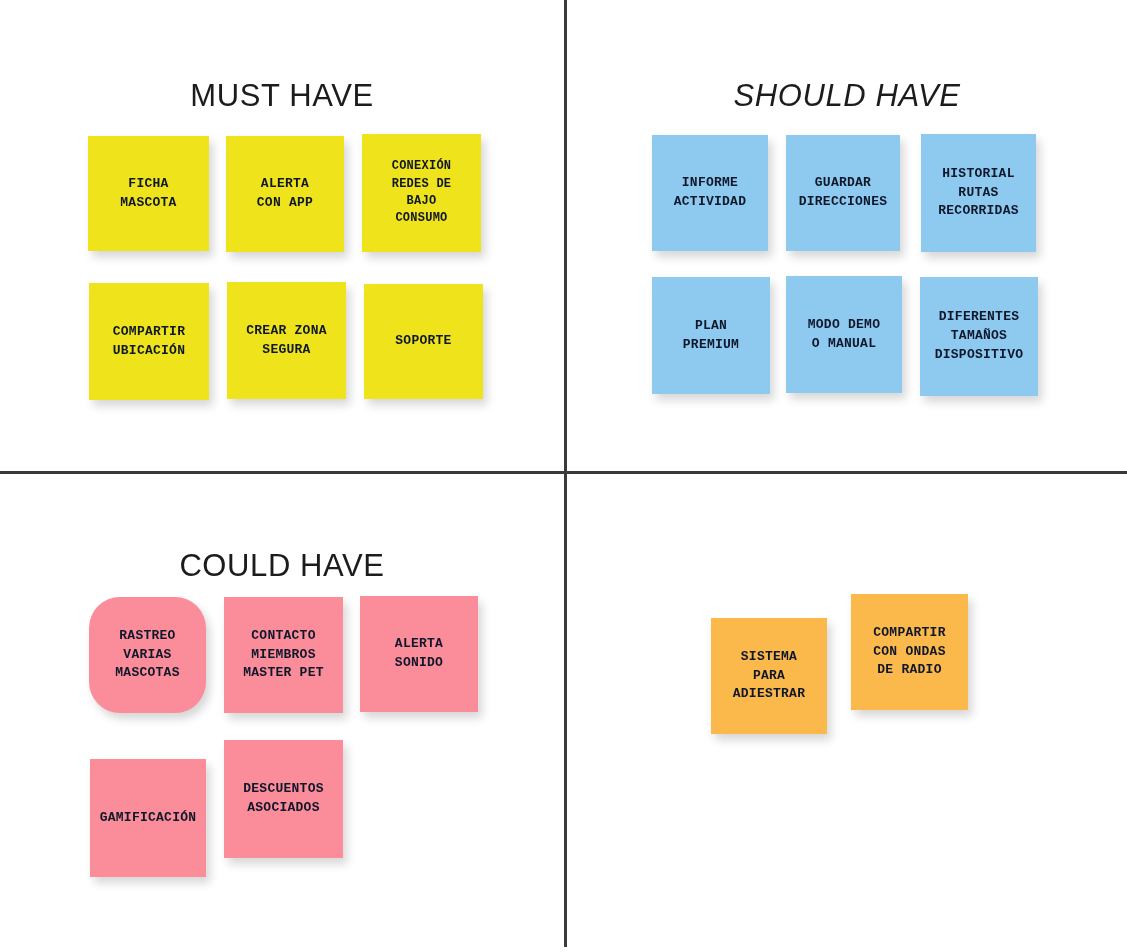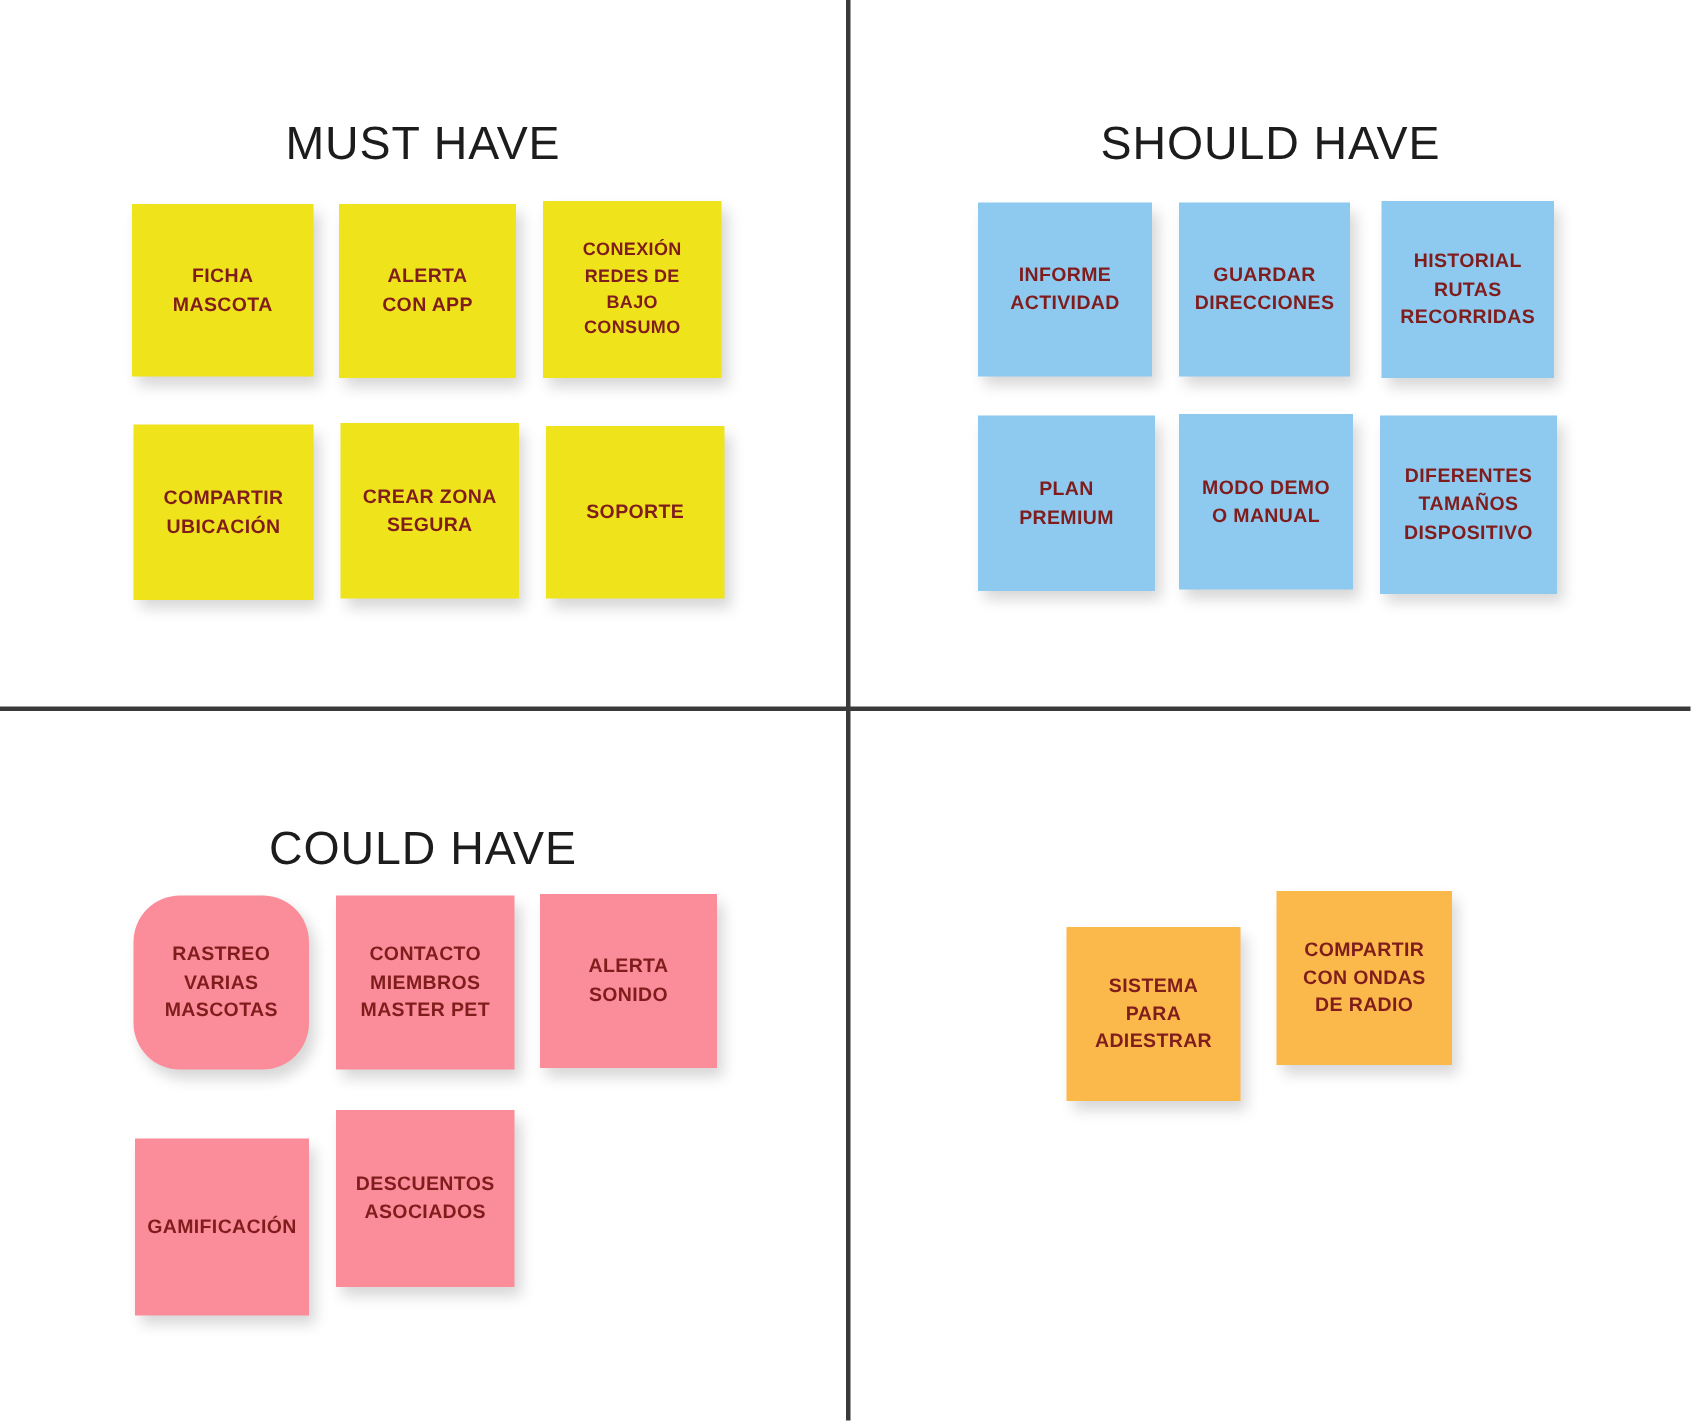--- a/index.html
+++ b/index.html
@@ -58,43 +58,43 @@
     text-align: center;
     font-family: "Liberation Sans", sans-serif;
     font-weight: 300;
     font-size: 31px;
     letter-spacing: 0.6px;
     color: #1c1c1c;
     white-space: nowrap;
     margin-top: 30px;
   }
   #quadrant-must   .quadrant-title { top: 48px; }
-  #quadrant-should .quadrant-title { top: 48px; }
+  #quadrant-should .quadrant-title { top: 48px; font-style: italic; }
   #quadrant-could  .quadrant-title { top: 44px; }
   #quadrant-wont   .quadrant-title { top: 44px; }
 
   
   .notes-layer {
     position: absolute;
     inset: 0;
   }
   .note {
     position: absolute;
     box-sizing: border-box;
     display: flex;
     align-items: center;
     justify-content: center;
     text-align: center;
     padding: 4px 6px;
-    font-family: Liberation Sans, sans-serif;
+    font-family: Liberation Mono, monospace;
     font-weight: 600;
     font-size: 13px;
     line-height: 1.45;
     letter-spacing: 0.25px;
-    color: #7f1d1d;
+    color: #0f172a;
     box-shadow: 4px 6px 9px rgba(0,0,0,0.16);
     white-space: pre-line;
   }
   .note-text {
     display: block;
     white-space: pre-line;
   }
 
   .note.yellow { background: #efe41c; }
   .note.blue   { background: #8ecaf0; }

